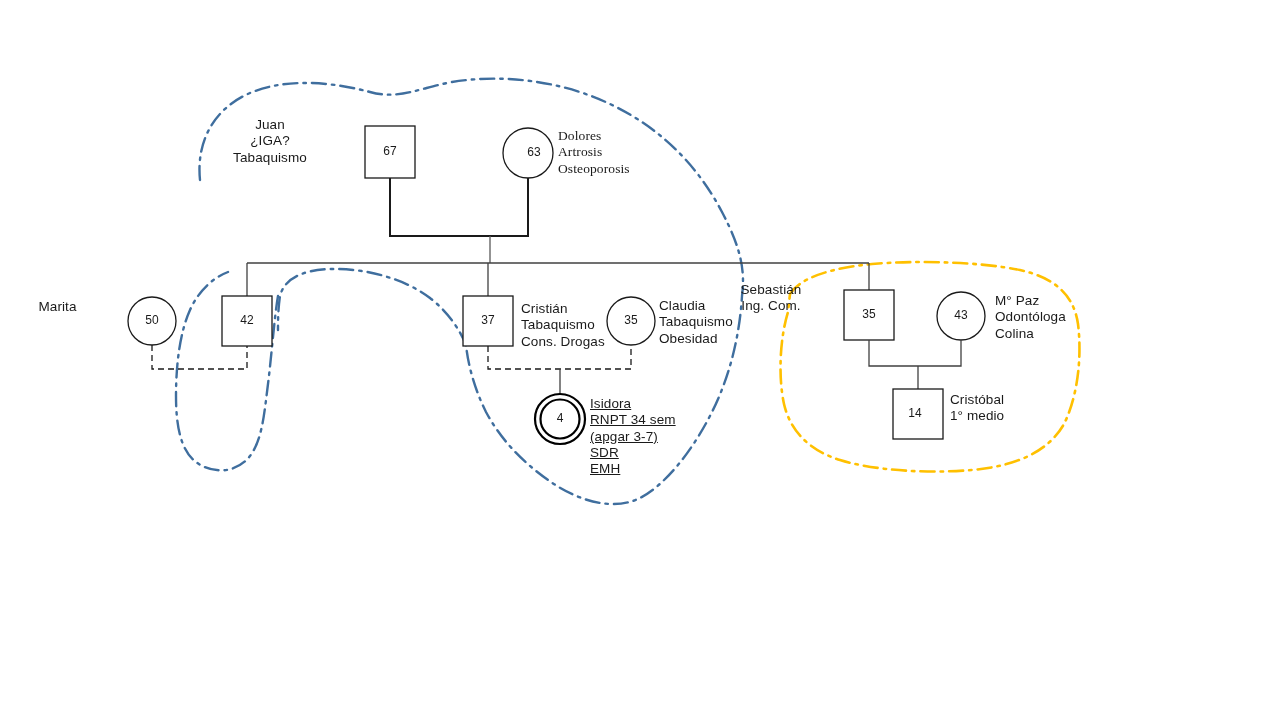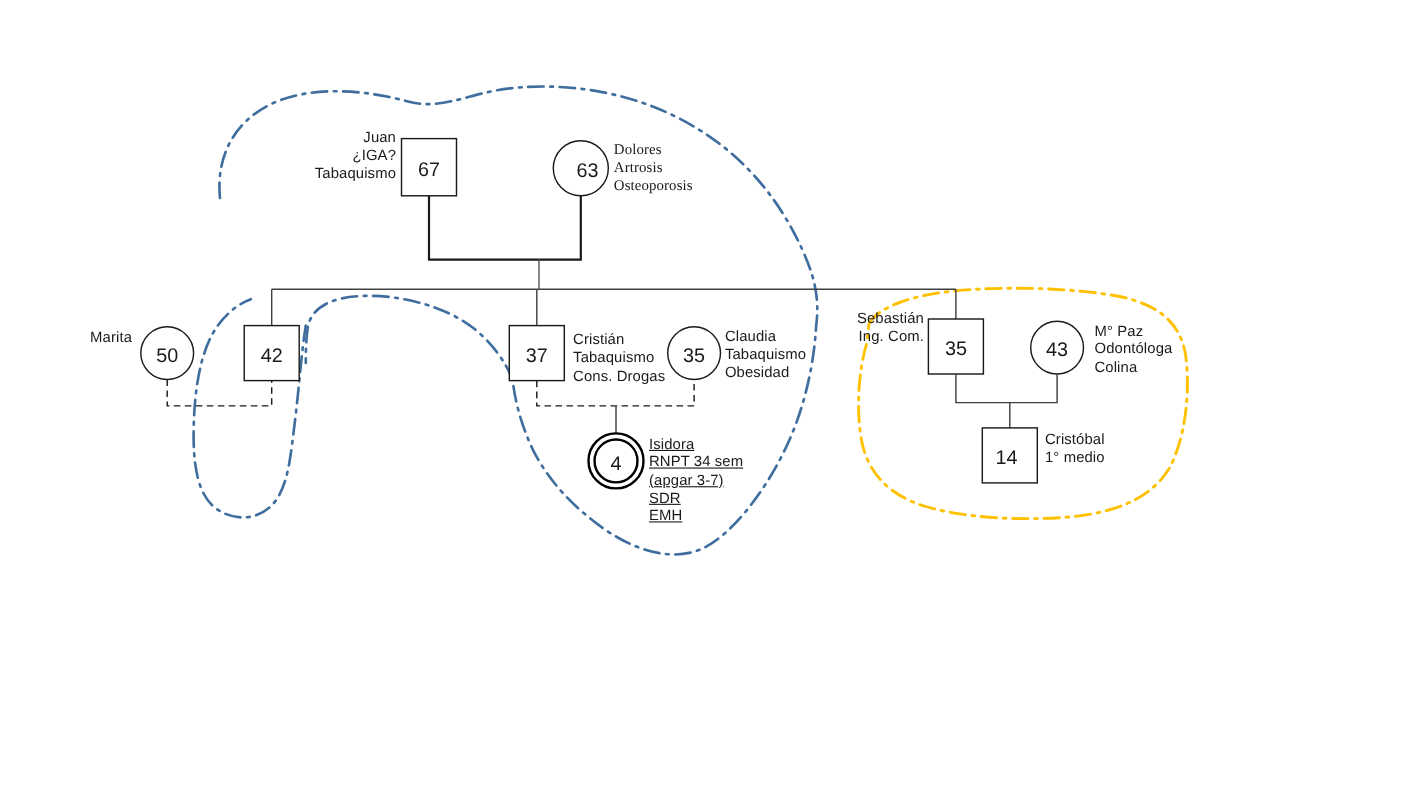--- a/index.html
+++ b/index.html
@@ -30,25 +30,25 @@
   }
   .person-label {
     position: absolute;
     font-size: 13.5px;
     line-height: 16.3px;
     color: #1a1a1a;
     white-space: pre;
     letter-spacing: 0.1px;
   }
   .label-right { text-align: left; }
-  .label-left  { text-align: right; }
+  .label-left  { text-align: center; }
   .label-below { text-align: left; }
   .node-age {
     position: absolute;
-    font-size: 18px;
+    font-size: 12px;
     color: #1a1a1a;
     text-align: center;
     line-height: 1;
   }
 </style>
 </head>
 <body>
 
 <div id="canvas">
 

